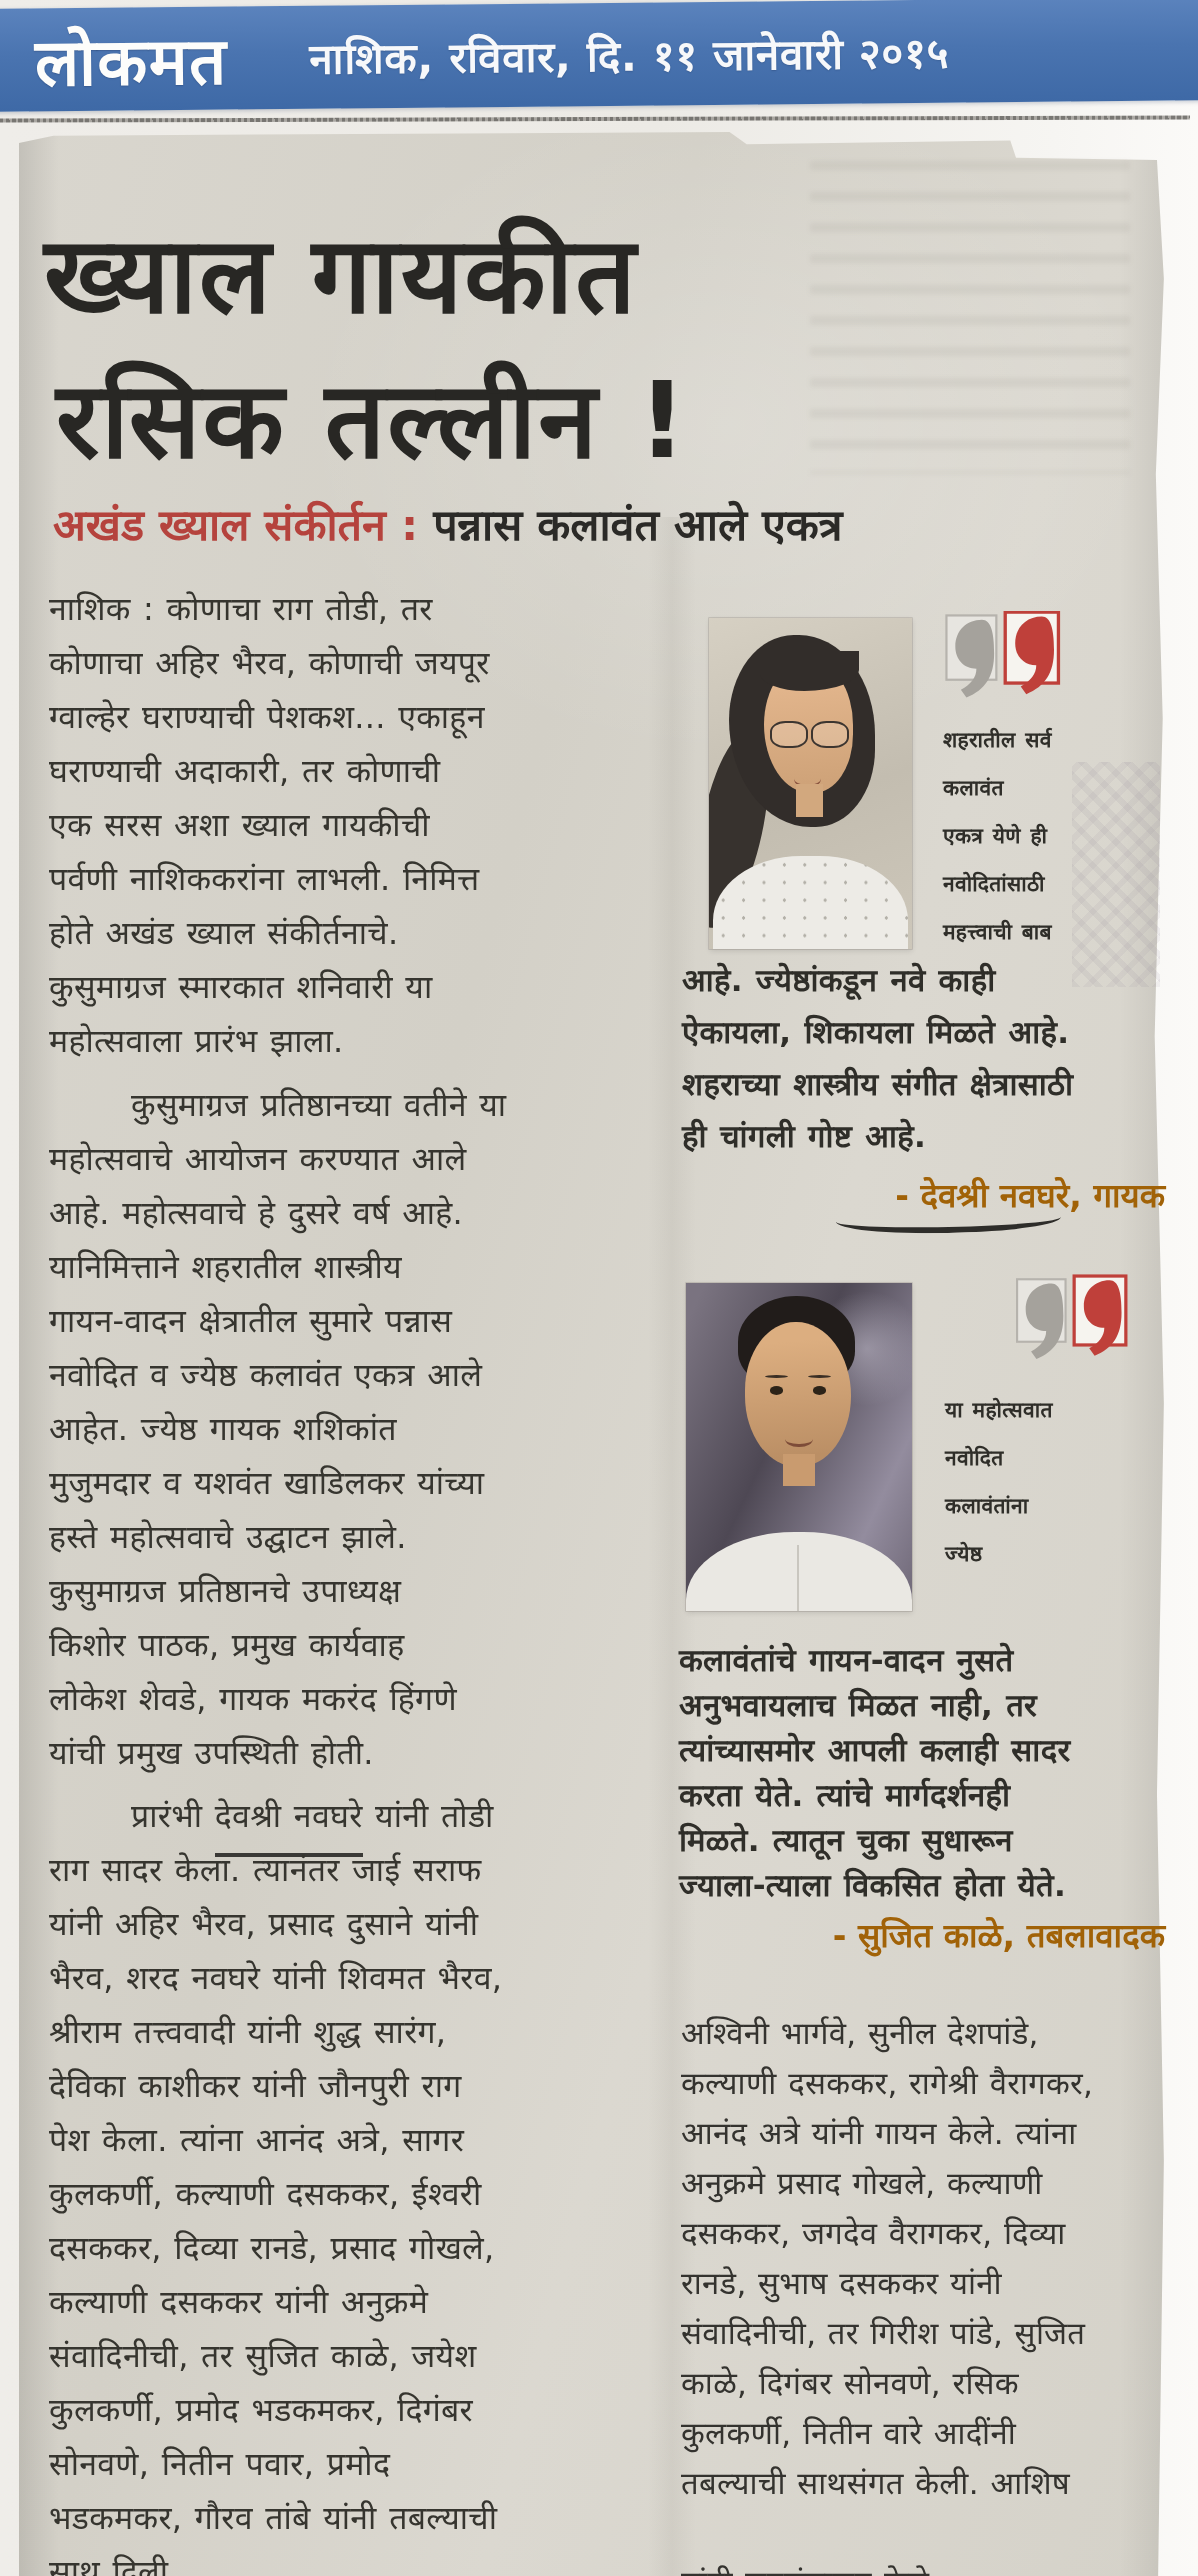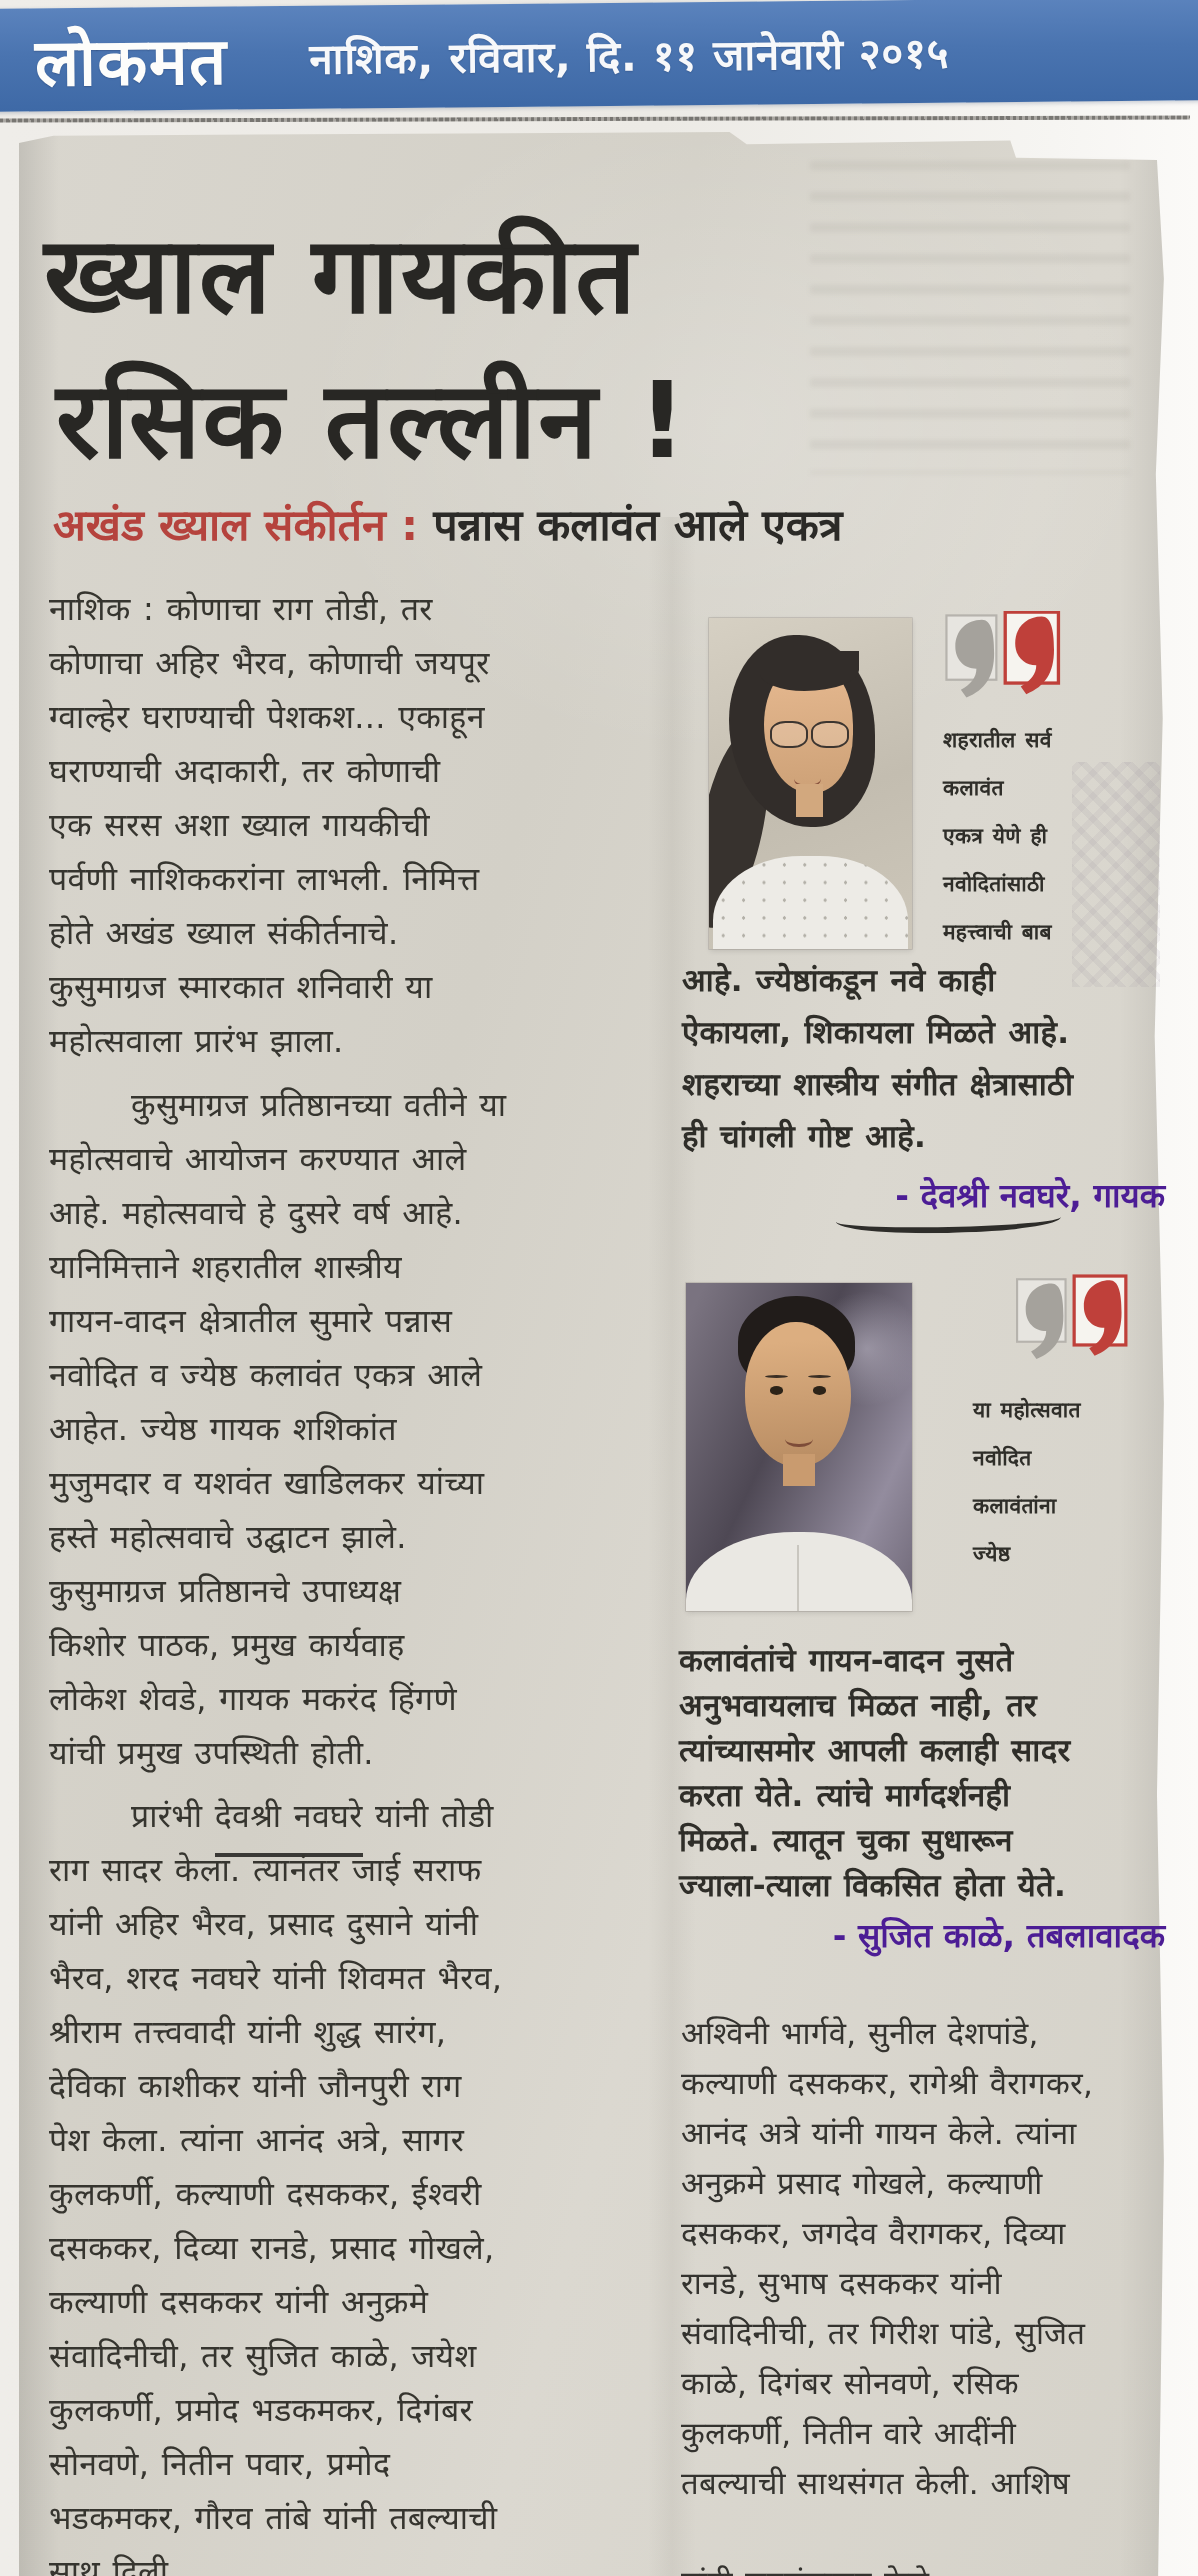--- a/index.html
+++ b/index.html
@@ -93,21 +93,21 @@
 
   
   .photo{overflow:hidden;z-index:3;box-shadow:0 0 0 0.7px rgba(90,85,75,.25),1.4px 2px 5.4px rgba(0,0,0,.12);}
   .p-part{position:absolute;}
   .qicon{z-index:3;}
   .qside{z-index:3;}
   .qside .bline{font-size:21px;line-height:48px;font-weight:600;color:#2f2e29;}
   .qbody{z-index:3;}
   .qbody .bline{font-size:31px;line-height:52px;font-weight:600;color:#2f2e29;}
   .qbody2 .bline{line-height:45px;}
-  .attr{z-index:3;text-align:right;padding-right:16px;font-size:33px;white-space:nowrap;color:#4c1d95;}
+  .attr{z-index:3;text-align:right;padding-right:16px;font-size:33px;white-space:nowrap;color:#a16207;}
   .attr-name{font-weight:700;}
   .attr-role{font-weight:600;}
   .swoosh{
     left:836px;top:1216px;width:225px;height:11px;
     border-bottom:6.1px solid #2e2d2a;
     border-radius:0 0 100% 100% / 0 0 160% 160%;
     transform:rotate(-1.2deg);z-index:3;
   }
   .colR{left:681px;top:2008px;width:486px;z-index:3;}
   .colR .bline{font-size:31px;line-height:50px;color:#34332f;letter-spacing:0.3px;word-spacing:1.4px;}
@@ -270,21 +270,21 @@
 
 <div class="abs qicon" style="left:1016px;top:1274px;width:112px;height:101px;">
   <svg viewBox="0 0 104 92" xmlns="http://www.w3.org/2000/svg">
     <rect x="1" y="4" width="45" height="58" fill="#e7e5e0" stroke="#b6b3ad" stroke-width="2"></rect>
     <rect x="54" y="1" width="48" height="64" fill="#f6f4ef" stroke="#bf403a" stroke-width="3"></rect>
     <path d="M33,8 C19,8 9,18 9,32 C9,44 17,52 28,52 C28,60 23,66 14,71 L19,78 C36,71 44,59 44,38 C44,19 41,8 33,8 Z" fill="#a5a29c"></path>
     <path d="M87,5 C73,5 63,15 63,29 C63,41 71,49 82,49 C82,57 77,63 68,68 L73,75 C90,68 98,56 98,35 C98,16 95,5 87,5 Z" fill="#bf403a"></path>
   </svg>
 </div>
 
-<div class="abs qside" style="left:945px;top:1386px;width:211px;margin-left:28px;">
+<div class="abs qside" style="left:945px;top:1386px;width:211px;">
     <div class="bline">या महोत्सवात</div>
     <div class="bline">नवोदित</div>
     <div class="bline">कलावंतांना</div>
     <div class="bline">ज्येष्ठ</div>
   </div>
 
 <div class="abs qbody qbody2" style="left:679px;top:1638px;width:486px;">
     <div class="bline">कलावंतांचे गायन-वादन नुसते</div>
     <div class="bline">अनुभवायलाच मिळत नाही, तर</div>
     <div class="bline">त्यांच्यासमोर आपली कलाही सादर</div>

